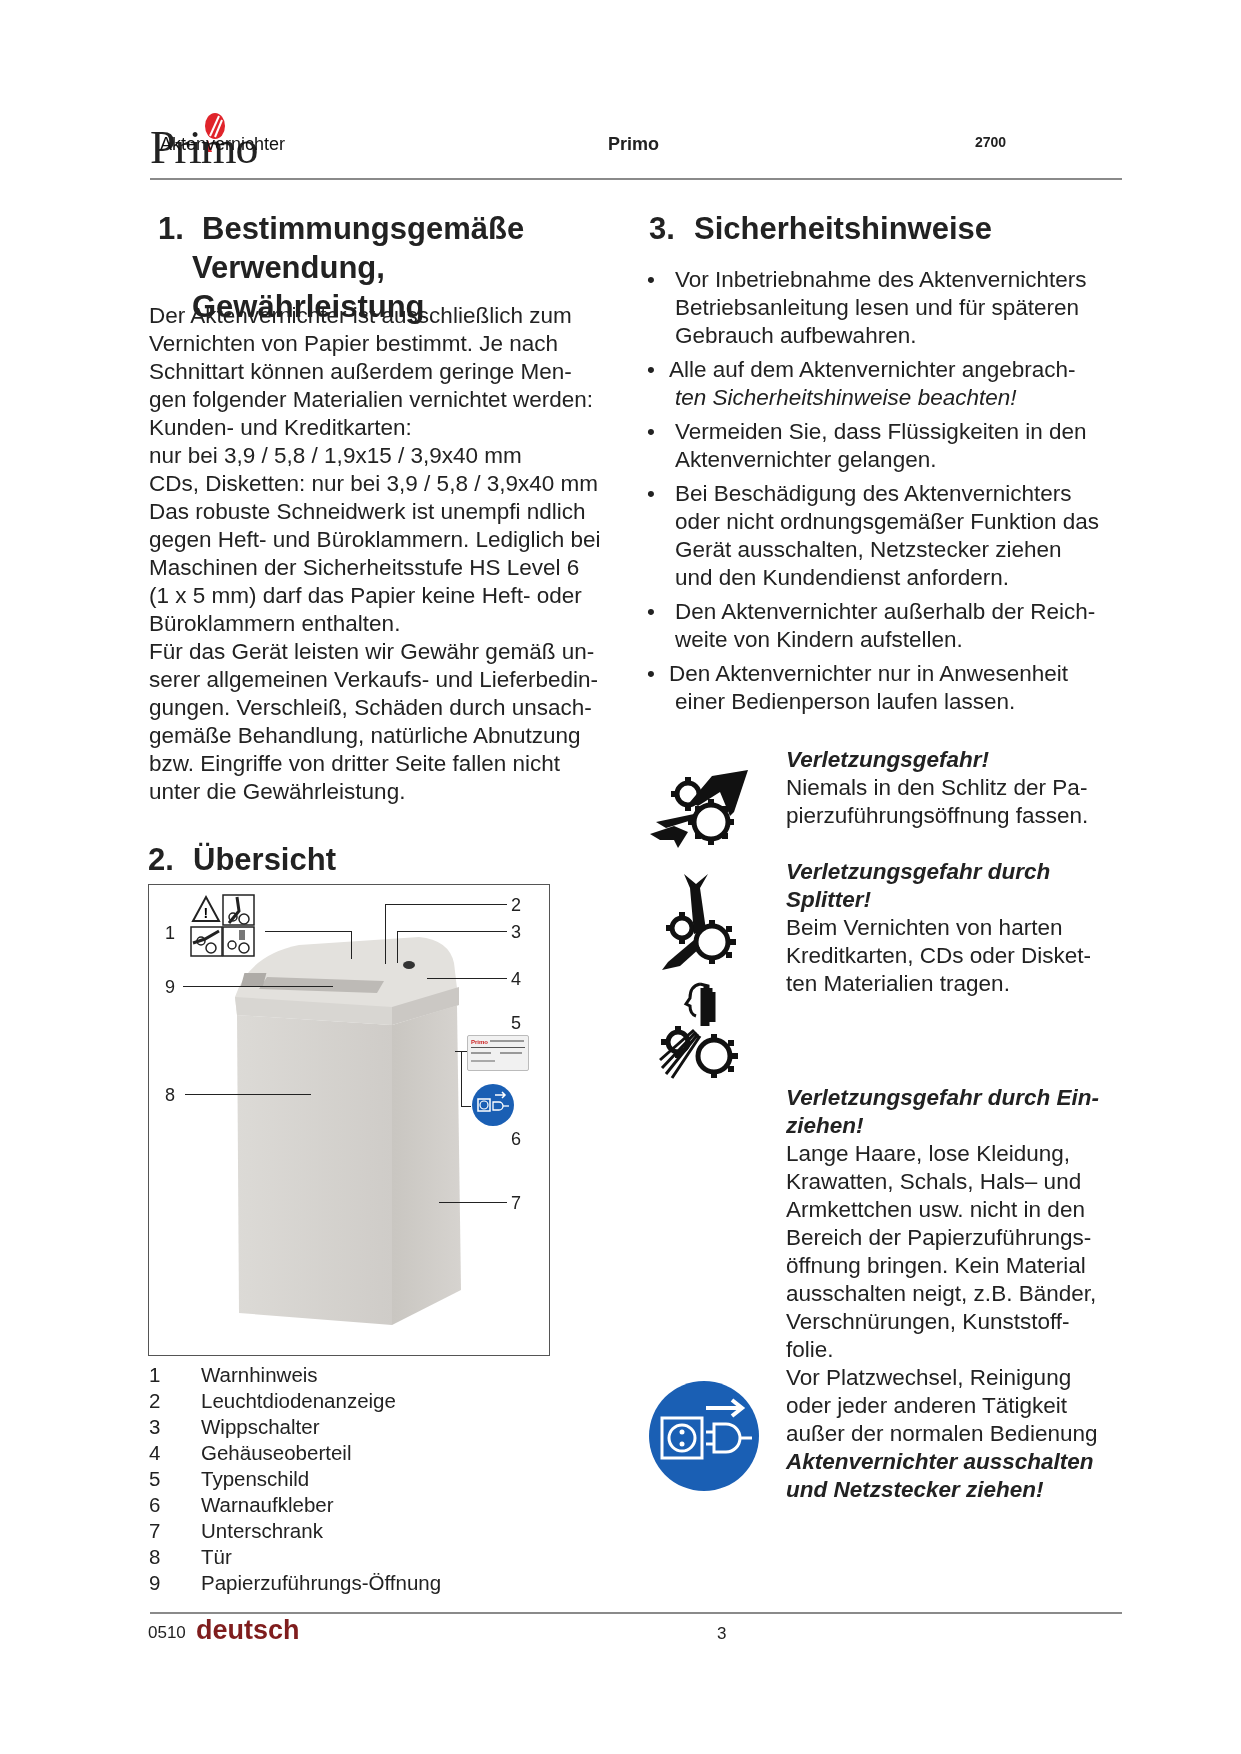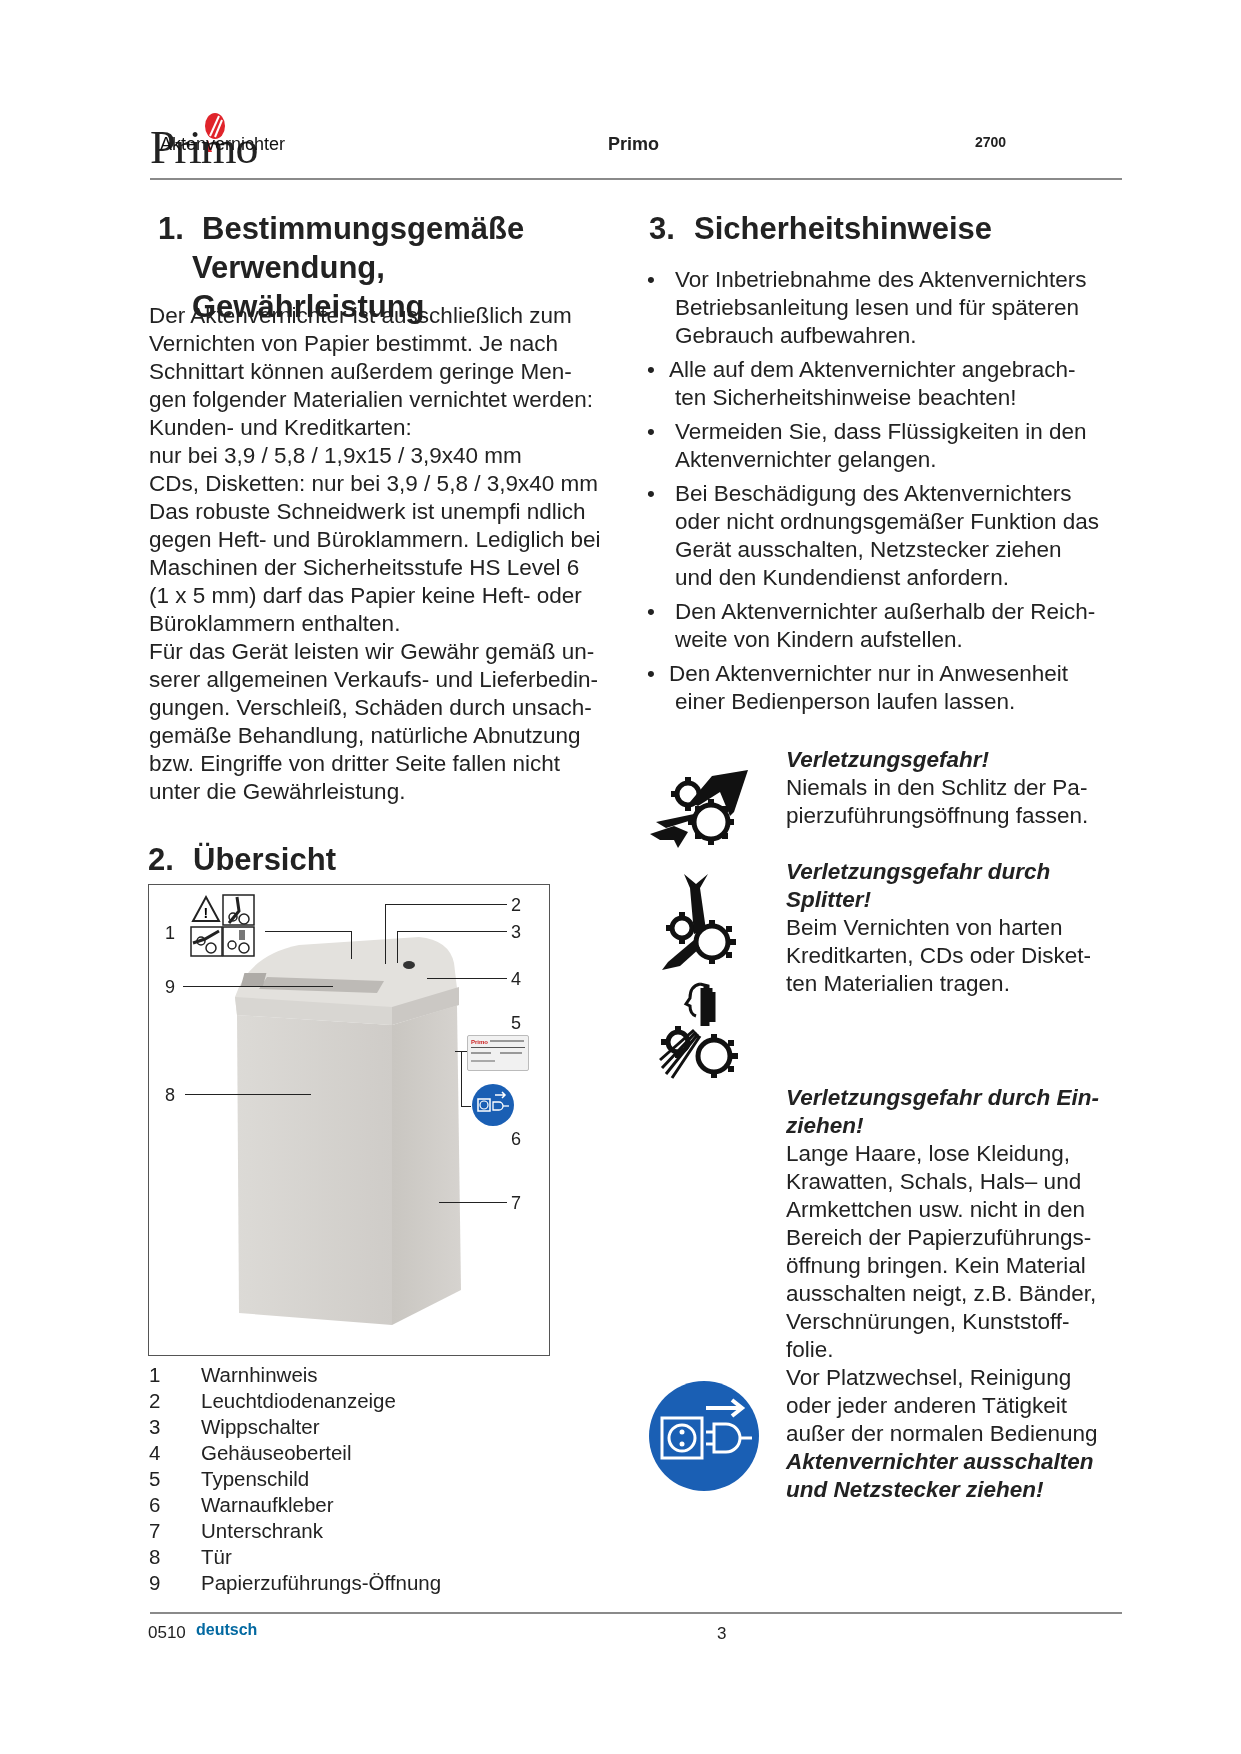--- a/index.html
+++ b/index.html
@@ -44,21 +44,21 @@
   .bullet { display:flex; font-size:22.5px; line-height:28px; margin-bottom:6px; color:#222; }
   .bullet .dot { width:28px; flex:none; padding-left:2px; }
   .bullet.tight .dot { width:22px; }
   .just { text-align:justify; text-align-last:justify; }
   .warn { left:786px; width:360px; font-size:22.5px; line-height:28px; color:#222; }
   .warn .t { font-weight:bold; font-style:italic; }
   .w1 { top:746px; } .w2 { top:858px; } .w3 { top:1084px; } .w4 { top:1364px; }
   .icon { position:absolute; }
   
   .foot-code { left:148px; top:1614px; font-size:17px; line-height:38px; color:#222; }
-  .foot-lang { left:196px; top:1611px; font-size:16px; font-weight:bold; line-height:38px; color:#0369a1; }
+  .foot-lang { left:196px; top:1611px; font-size:27px; font-weight:bold; line-height:38px; color:#7f1d1d; }
   .foot-page { left:717px; top:1615px; font-size:17px; line-height:38px; color:#222; }
 </style>
 </head>
 <body>
 
 <div class="abs logo">
   <svg class="logo-mark" viewBox="0 0 26 40">
     <ellipse cx="15" cy="14" rx="10" ry="13" fill="#e0242b"></ellipse>
     <line x1="10" y1="24" x2="19" y2="4" stroke="#fff" stroke-width="2"></line>
     <line x1="15" y1="25" x2="22" y2="8" stroke="#fff" stroke-width="2"></line>
@@ -238,21 +238,21 @@
     <div>
       <div class="just">Vor Inbetriebnahme des Aktenvernichters</div>
       <div>Betriebsanleitung lesen und für späteren</div>
       <div>Gebrauch aufbewahren.</div>
     </div>
   </div>
   <div class="bullet tight">
     <span class="dot">•</span>
     <div>
       <div>Alle auf dem Aktenvernichter angebrach-</div>
-      <div style="padding-left:6px;">ten Sicherheitshinweise beachten!</div>
+      <div style="padding-left:6px;font-style:italic;">ten Sicherheitshinweise beachten!</div>
     </div>
   </div>
   <div class="bullet">
     <span class="dot">•</span>
     <div>
       <div>Vermeiden Sie, dass Flüssigkeiten in den</div>
       <div>Aktenvernichter gelangen.</div>
     </div>
   </div>
   <div class="bullet">

